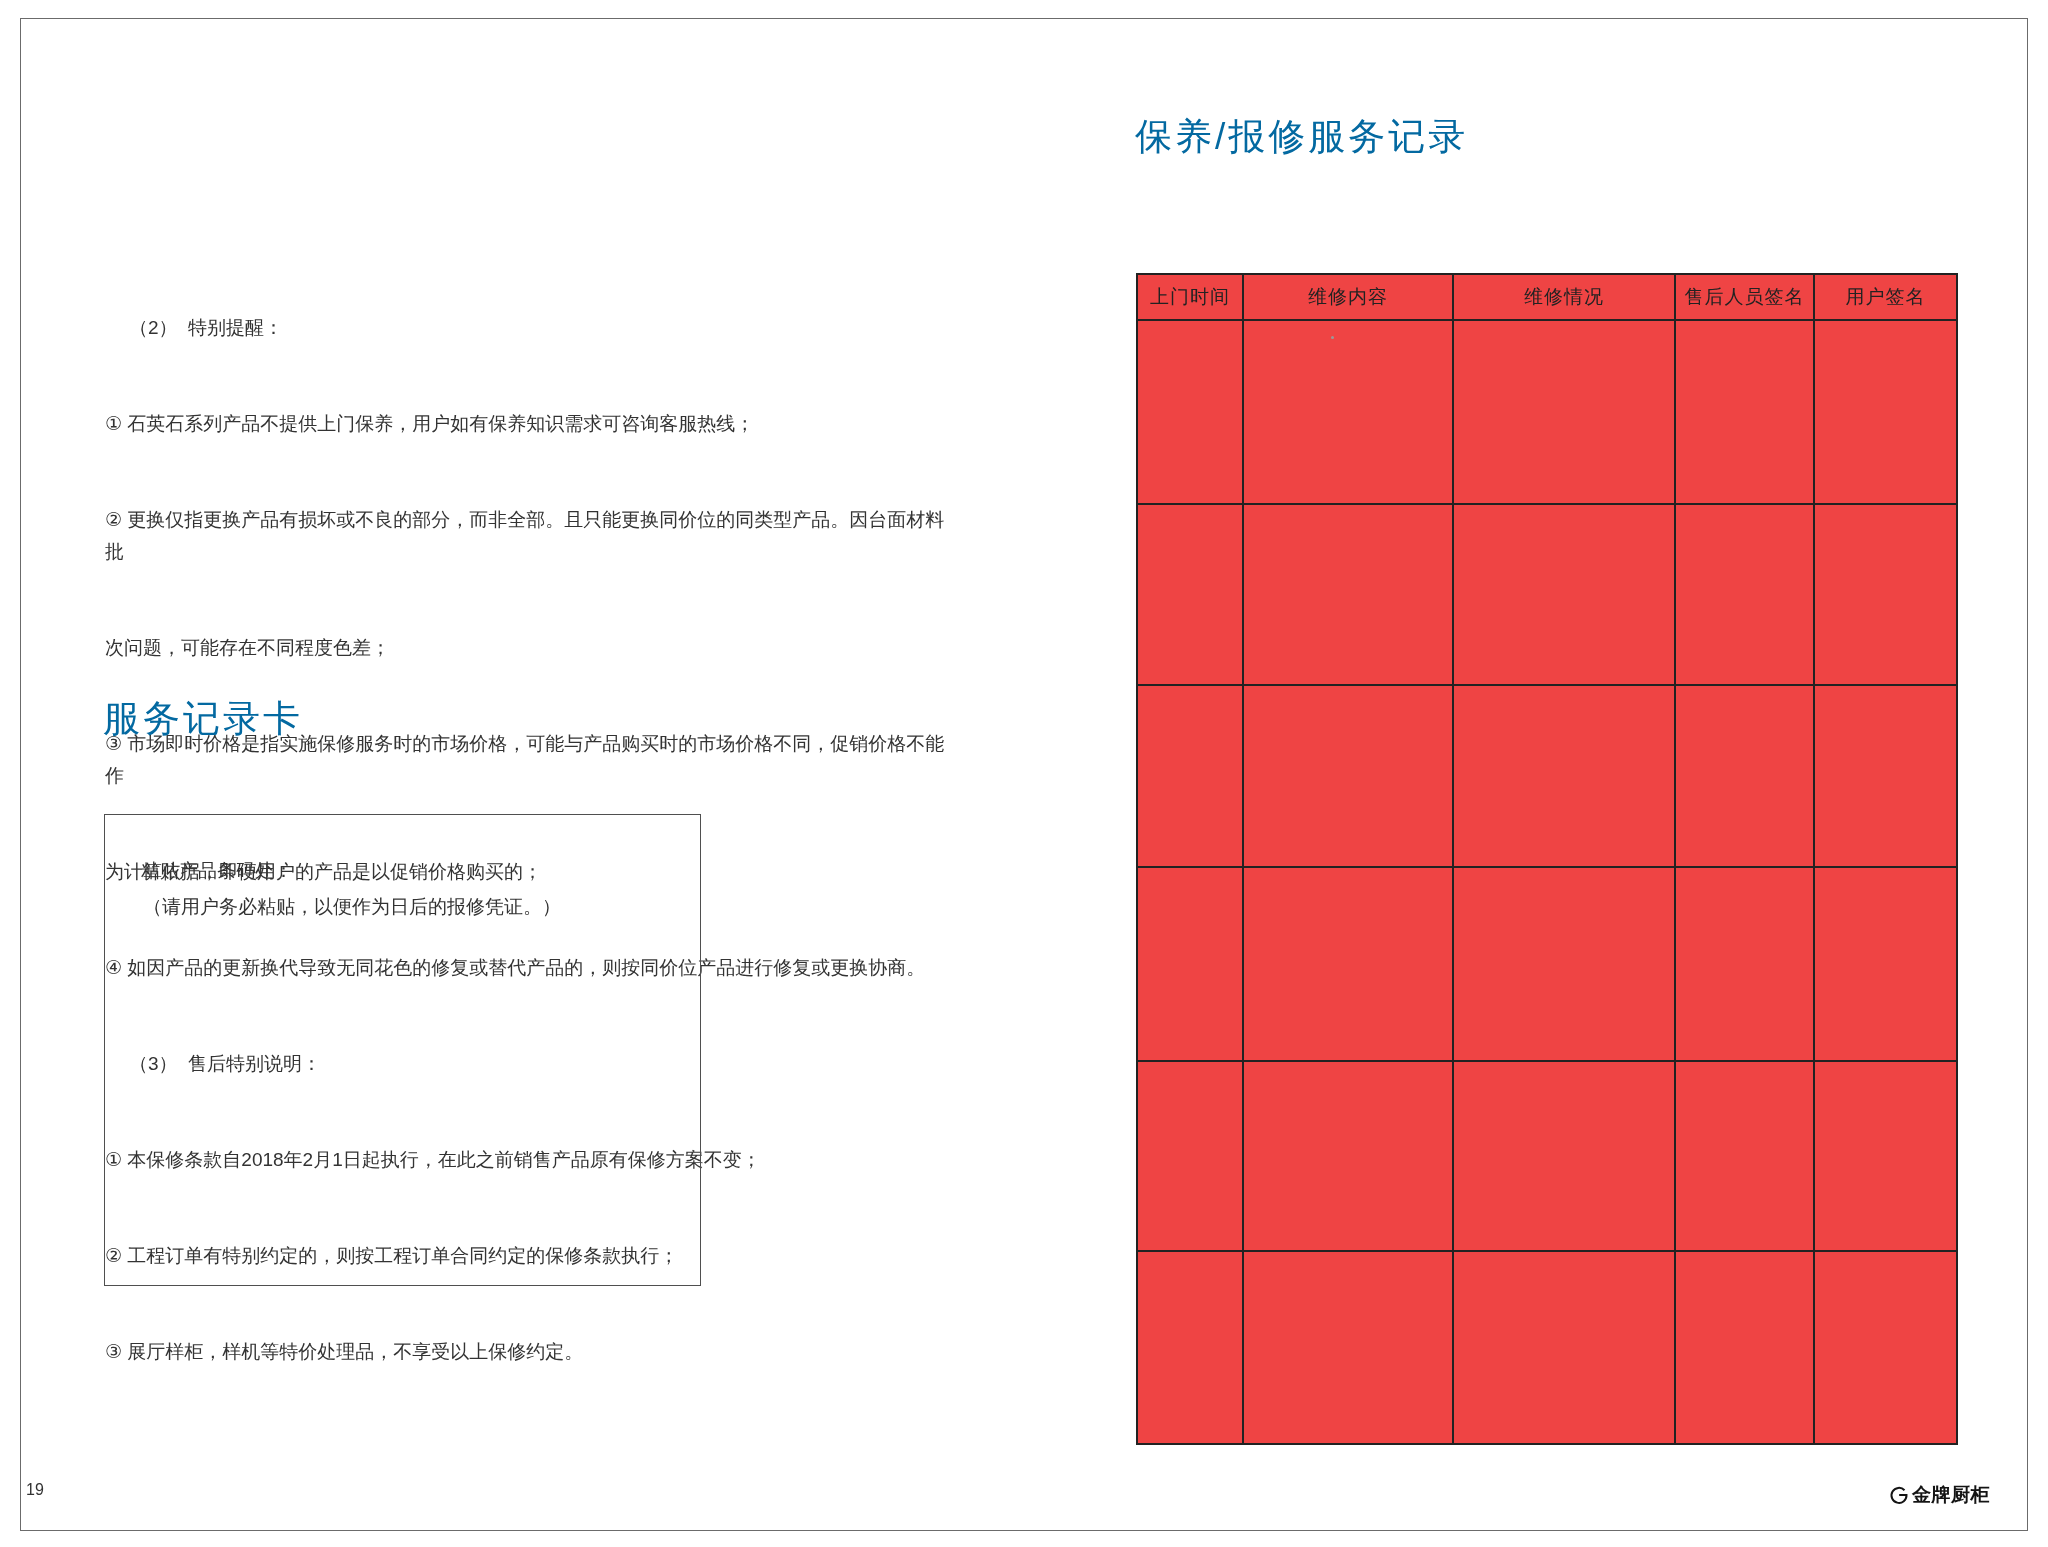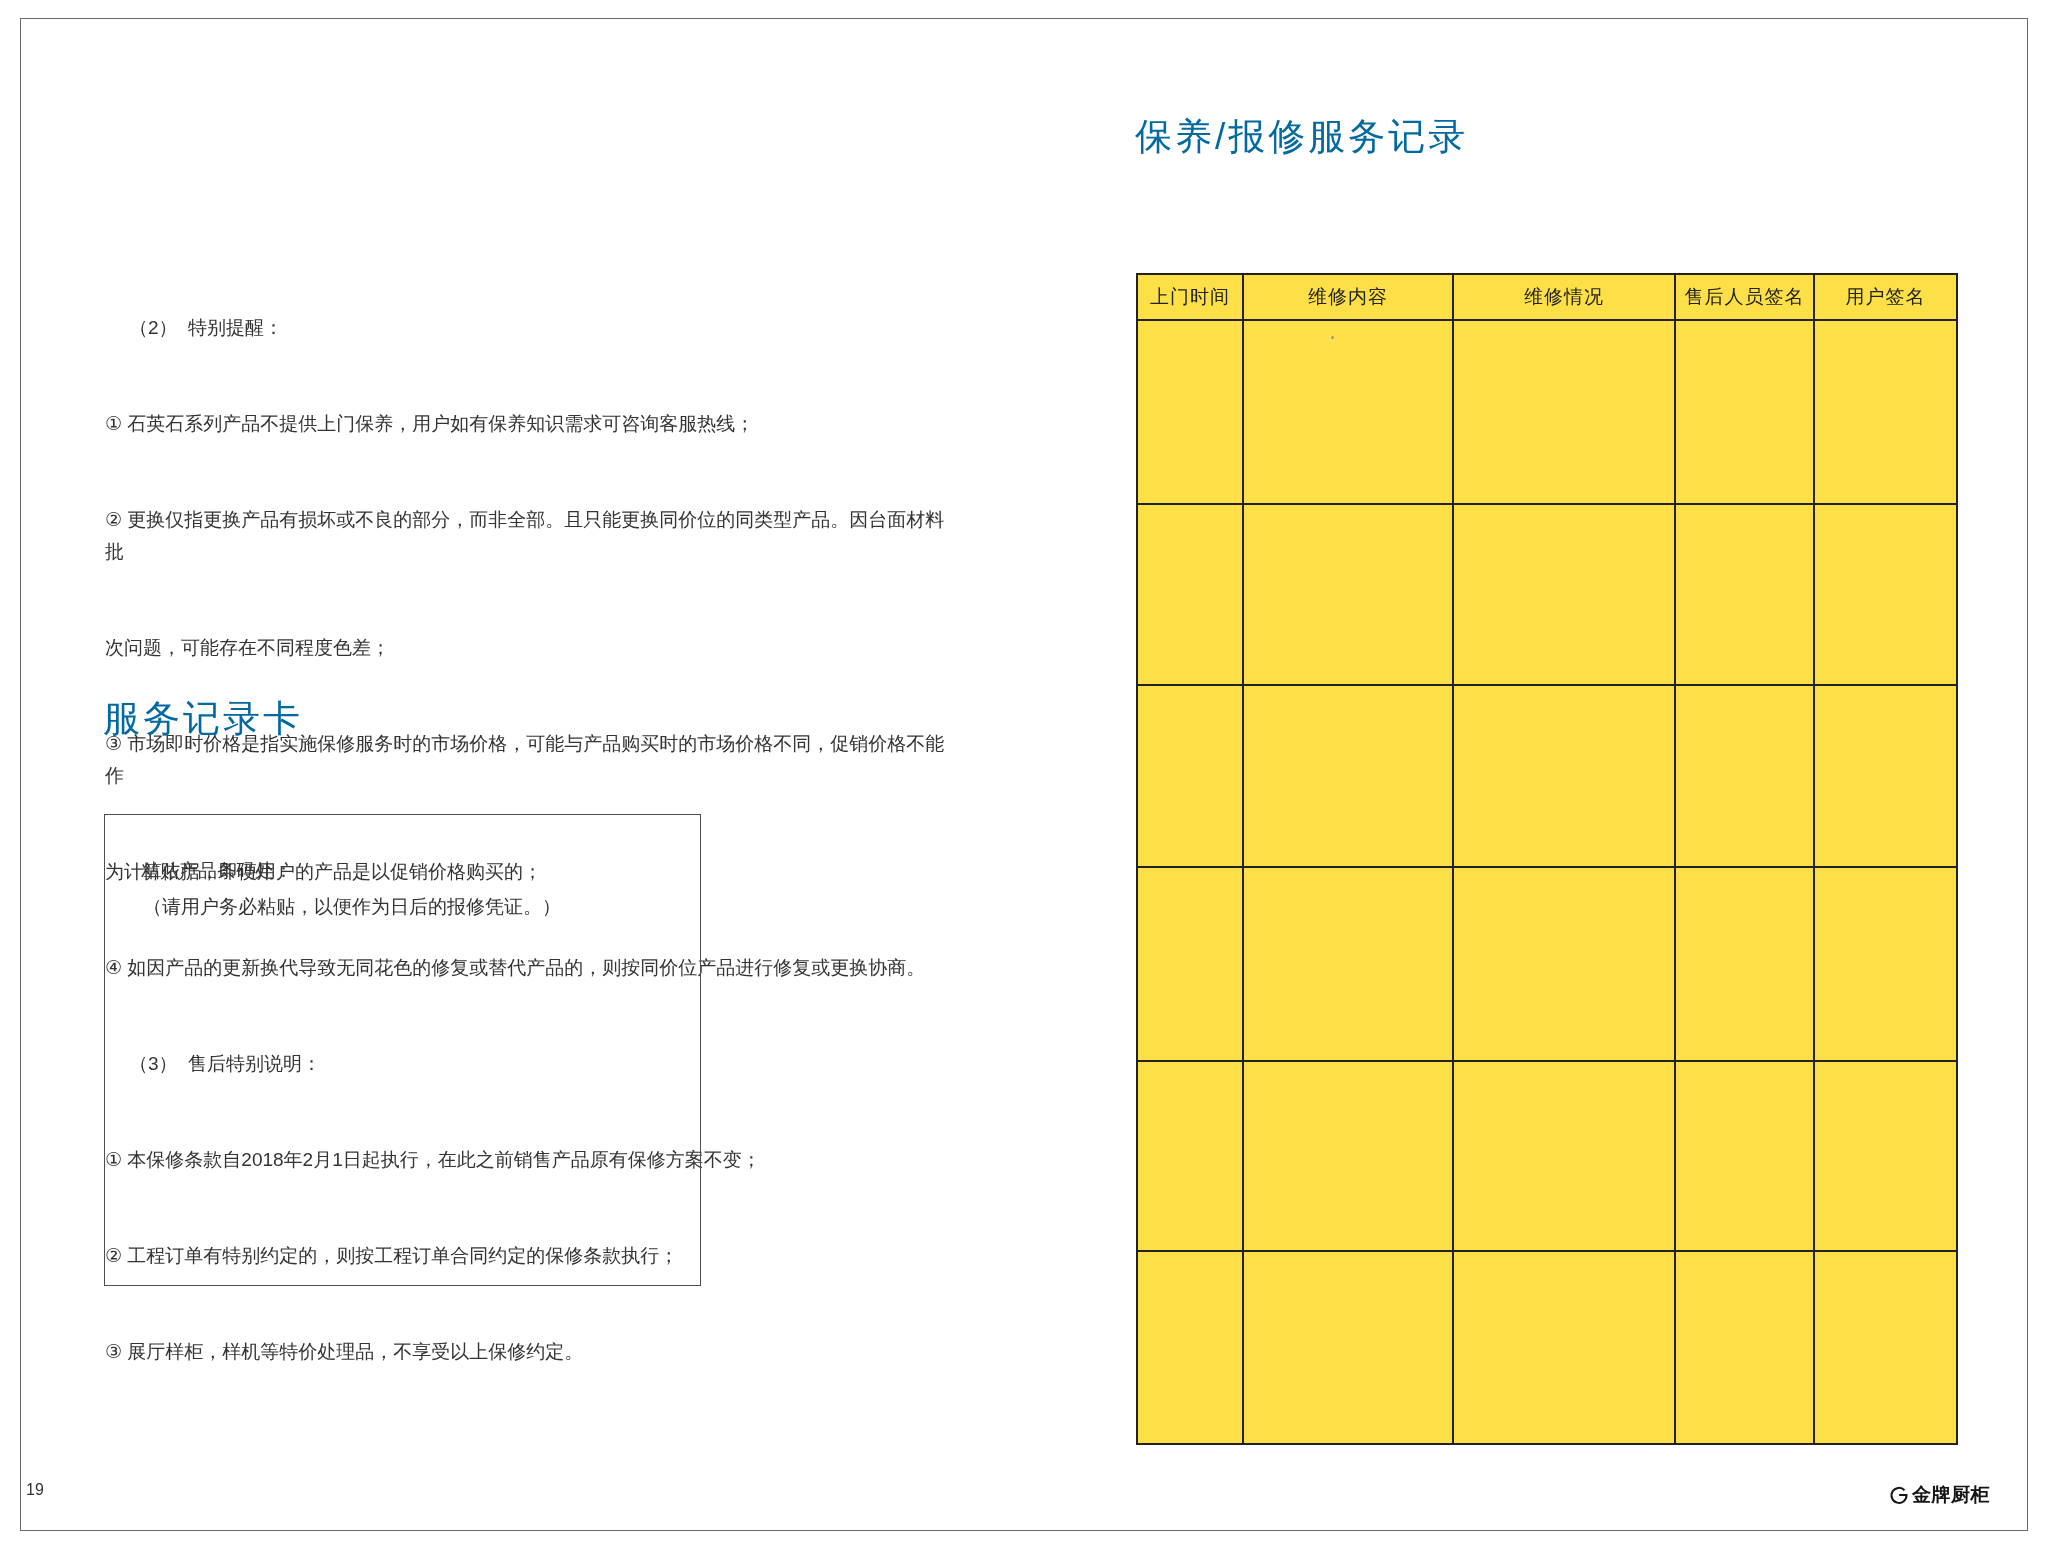--- a/index.html
+++ b/index.html
@@ -18,21 +18,21 @@
   .left-title{left:103px;top:694px;}
   .right-title{left:1135px;top:112px;}
 
   .barcode-box{position:absolute;left:104px;top:814px;width:597px;height:472px;
                border:1px solid #4f4f4f;box-sizing:border-box;
                padding:38px 30px 0 36px;font-size:19px;line-height:36px;color:#333;}
   .barcode-box .bb-line2{padding-left:2px;}
 
   
   .service-table{position:absolute;left:1136px;top:273px;width:820px;
-                 border-collapse:collapse;table-layout:fixed;background:#fde047;}
+                 border-collapse:collapse;table-layout:fixed;background:#ef4444;}
   .service-table th,.service-table td{border:2px solid #222;padding:0;}
   .service-table th{height:44px;font-size:19px;font-weight:normal;color:#222;
                     text-align:center;vertical-align:middle;letter-spacing:1px;}
 
   .speck{position:absolute;left:1331px;top:336px;width:3px;height:3px;
          background:#9a9a9a;border-radius:50%;}
 
   .footer-page-num{position:absolute;left:26px;top:1481px;font-size:16px;color:#333;}
   .footer-logo{position:absolute;left:1889px;top:1482px;display:flex;
                align-items:center;gap:3px;font-family:Liberation Serif, serif;}

